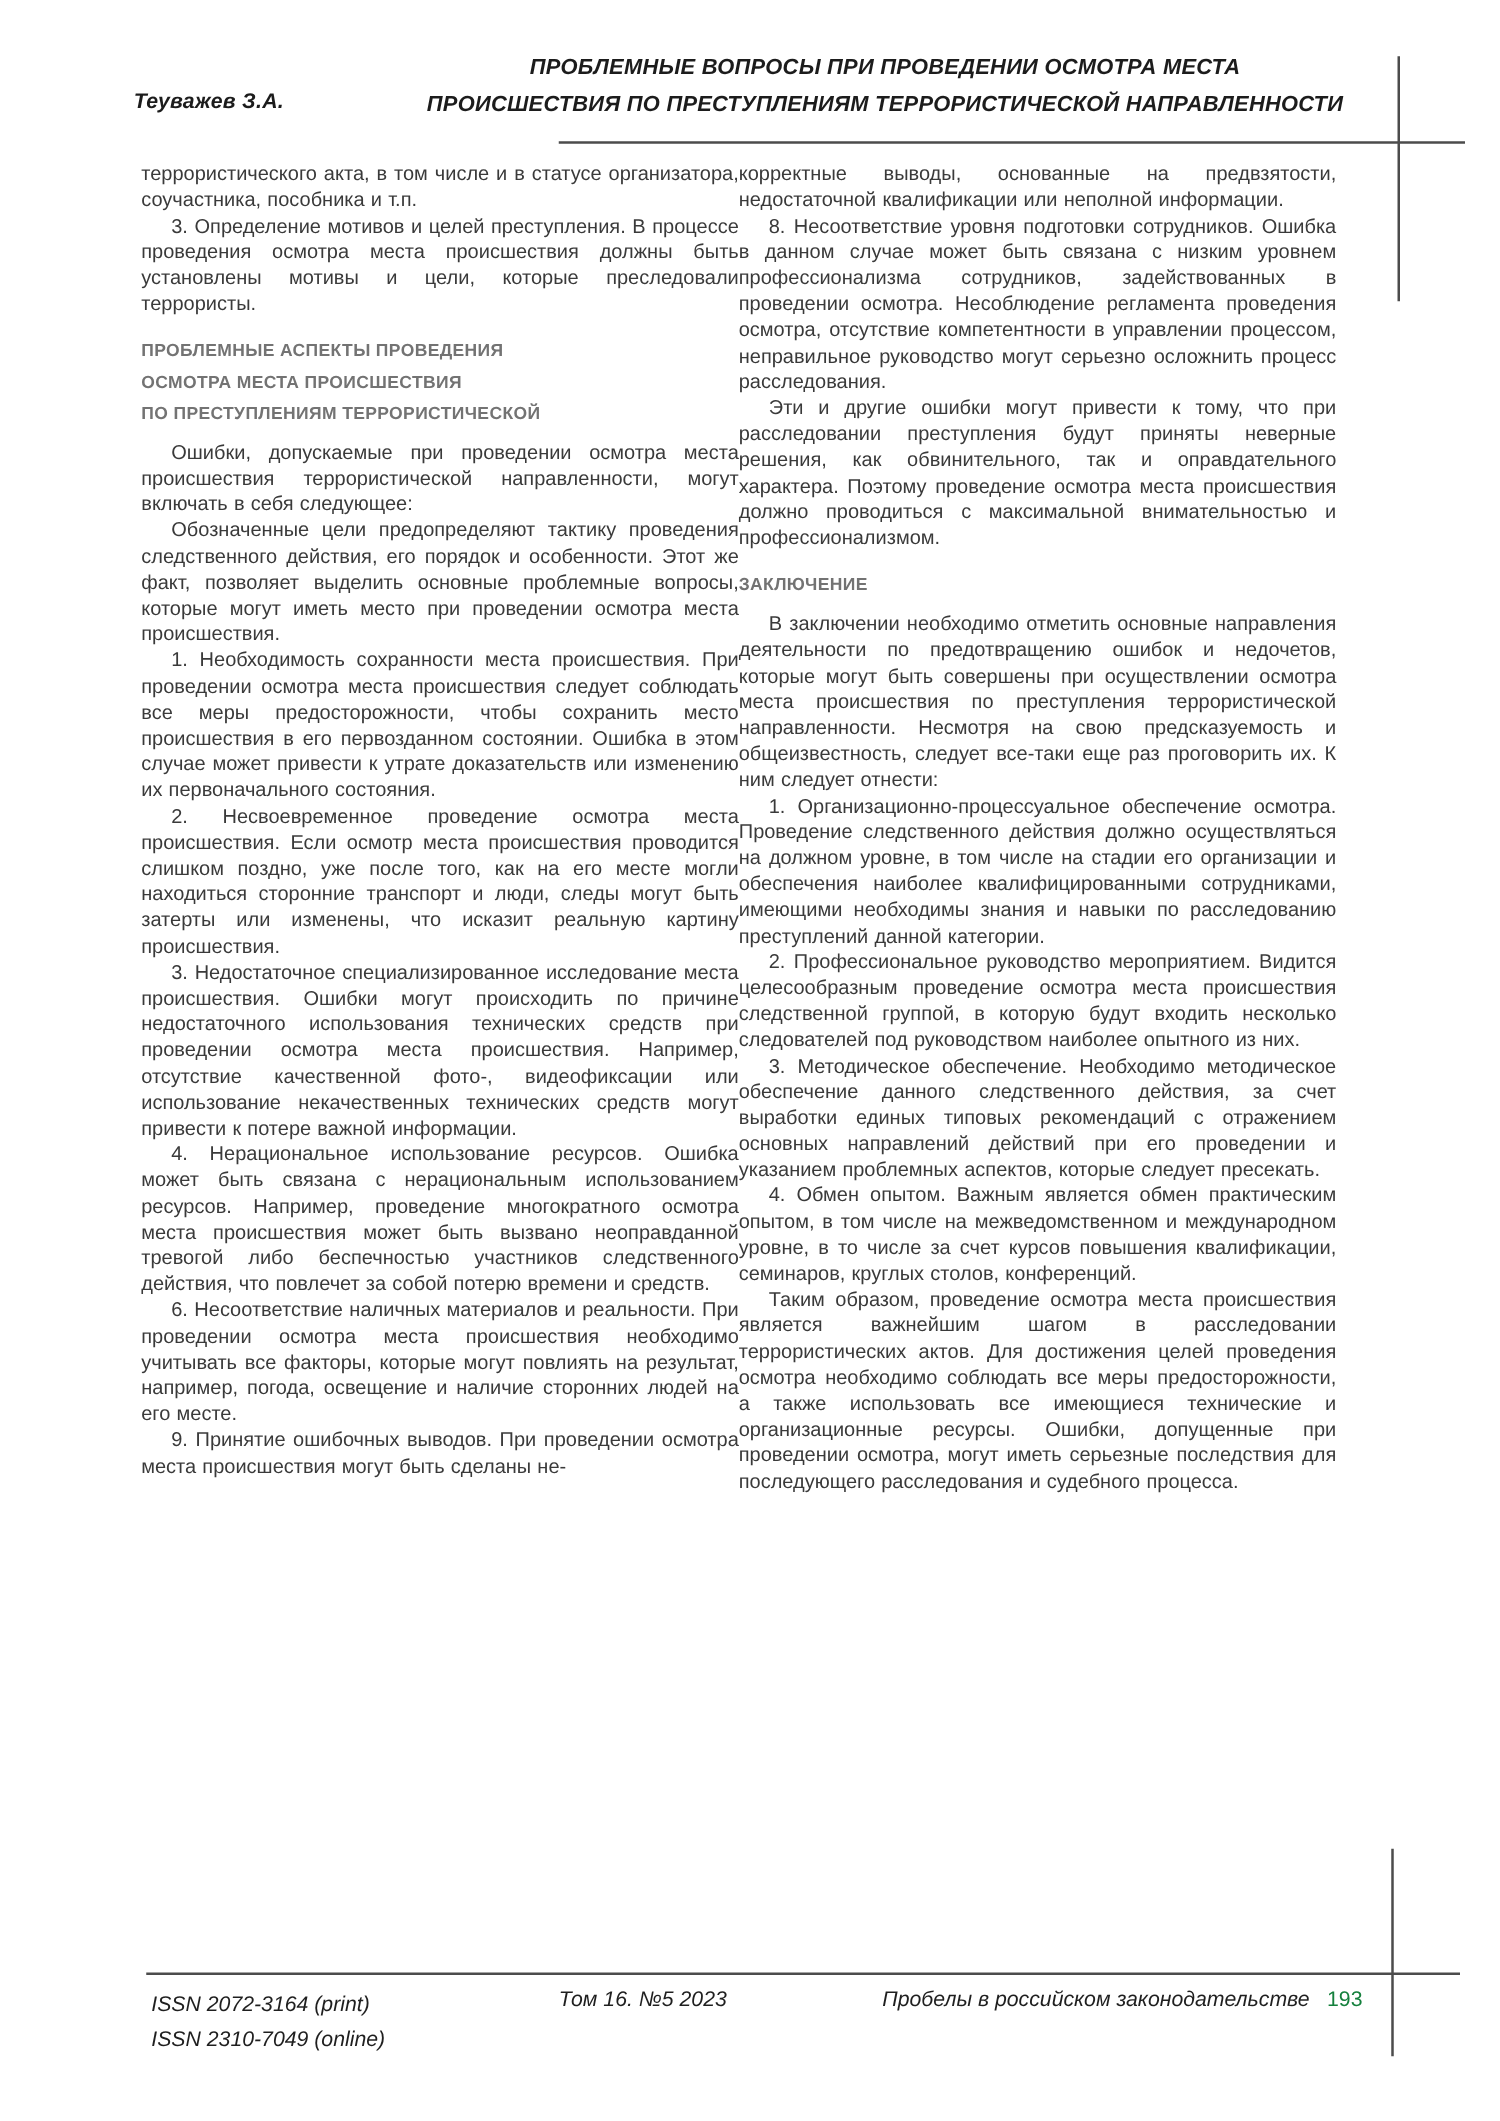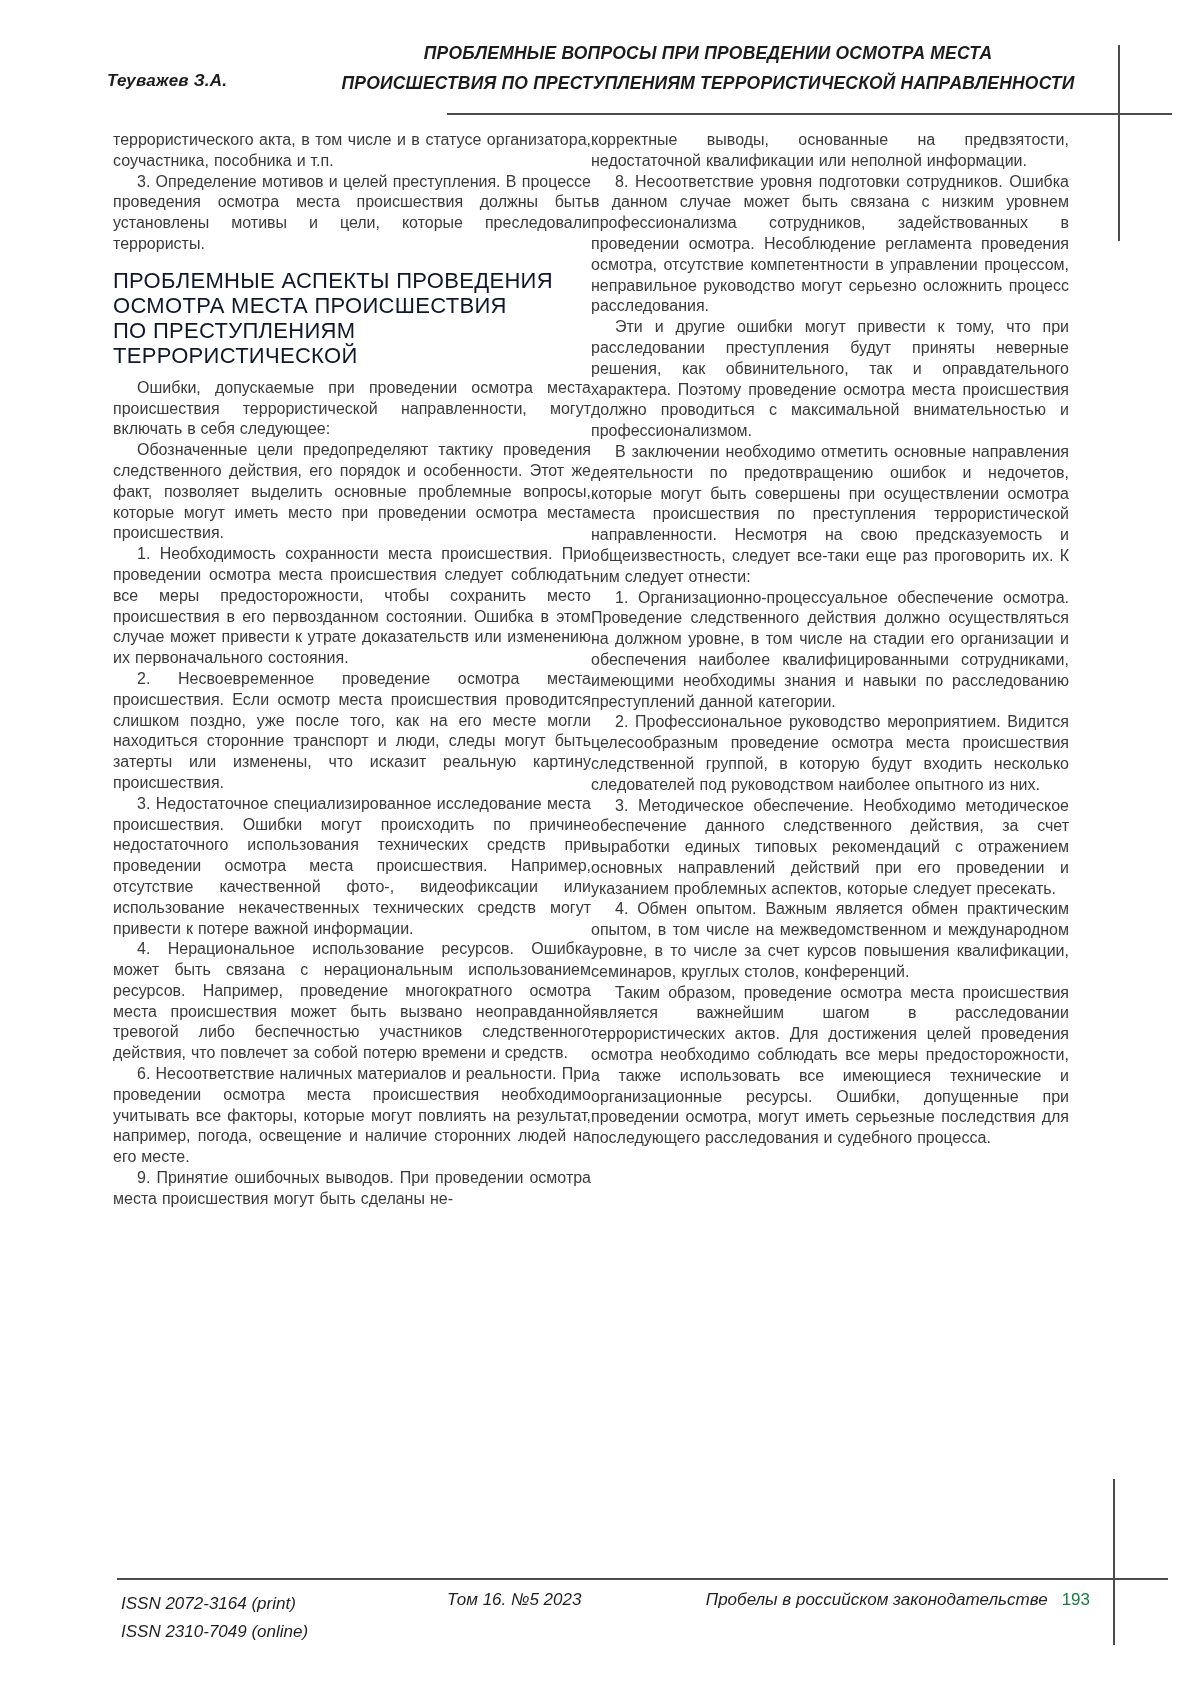--- a/index.html
+++ b/index.html
@@ -39,22 +39,22 @@
   }
   .col { width: 478px; }
   .body-para {
     margin: 0;
     font-size: 16px; line-height: 20.8px;
     text-align: justify; text-indent: 24px;
     word-spacing: 0.5px;
   }
   .no-indent { text-indent: 0; }
   .section-heading {
-    font-size: 22px; line-height: 25px; font-weight: 400;
-    color: #0f172a; letter-spacing: 0.3px;
+    font-size: 14px; line-height: 25px; font-weight: 700;
+    color: #737373; letter-spacing: 0.3px;
     margin: 13px 0 10px 0;
   }
 
   
   .footer {
     position: absolute; left: 117px; top: 1590px; width: 973px;
     font-size: 17px; font-style: italic; color: #1f1f1f;
   }
   .footer-issn { position: absolute; left: 4px; top: 0; line-height: 28px; }
   .footer-volume { position: absolute; left: 330px; top: 0; }
@@ -93,20 +93,23 @@
         <p class="body-para">2. Несвоевременное проведение осмотра места происшествия. Если осмотр места происшествия проводится слишком поздно, уже после того, как на его месте могли находиться сторонние транспорт и люди, следы могут быть затерты или изменены, что исказит реальную картину происшествия.</p>
         <p class="body-para">3. Недостаточное специализированное исследование места происшествия. Ошибки могут происходить по причине недостаточного использования технических средств при проведении осмотра места происшествия. Например, отсутствие качественной фото-, видеофиксации или использование некачественных технических средств могут привести к потере важной информации.</p>
         <p class="body-para">4. Нерациональное использование ресурсов. Ошибка может быть связана с нерациональным использованием ресурсов. Например, проведение многократного осмотра места происшествия может быть вызвано неоправданной тревогой либо беспечностью участников следственного действия, что повлечет за собой потерю времени и средств.</p>
         <p class="body-para">6. Несоответствие наличных материалов и реальности. При проведении осмотра места происшествия необходимо учитывать все факторы, которые могут повлиять на результат, например, погода, освещение и наличие сторонних людей на его месте.</p>
         <p class="body-para">9. Принятие ошибочных выводов. При проведении осмотра места происшествия могут быть сделаны не-</p>
       </section>
     <section class="col" id="col-right">
         <p class="body-para no-indent">корректные выводы, основанные на предвзятости, недостаточной квалификации или неполной информации.</p>
         <p class="body-para">8. Несоответствие уровня подготовки сотрудников. Ошибка в данном случае может быть связана с низким уровнем профессионализма сотрудников, задействованных в проведении осмотра. Несоблюдение регламента проведения осмотра, отсутствие компетентности в управлении процессом, неправильное руководство могут серьезно осложнить процесс расследования.</p>
         <p class="body-para">Эти и другие ошибки могут привести к тому, что при расследовании преступления будут приняты неверные решения, как обвинительного, так и оправдательного характера. Поэтому проведение осмотра места происшествия должно проводиться с максимальной внимательностью и профессионализмом.</p>
+        <div class="section-heading">
+          <div>ЗАКЛЮЧЕНИЕ</div>
+        </div>
         <p class="body-para">В заключении необходимо отметить основные направления деятельности по предотвращению ошибок и недочетов, которые могут быть совершены при осуществлении осмотра места происшествия по преступления террористической направленности. Несмотря на свою предсказуемость и общеизвестность, следует все-таки еще раз проговорить их. К ним следует отнести:</p>
         <p class="body-para">1. Организационно-процессуальное обеспечение осмотра. Проведение следственного действия должно осуществляться на должном уровне, в том числе на стадии его организации и обеспечения наиболее квалифицированными сотрудниками, имеющими необходимы знания и навыки по расследованию преступлений данной категории.</p>
         <p class="body-para">2. Профессиональное руководство мероприятием. Видится целесообразным проведение осмотра места происшествия следственной группой, в которую будут входить несколько следователей под руководством наиболее опытного из них.</p>
         <p class="body-para">3. Методическое обеспечение. Необходимо методическое обеспечение данного следственного действия, за счет выработки единых типовых рекомендаций с отражением основных направлений действий при его проведении и указанием проблемных аспектов, которые следует пресекать.</p>
         <p class="body-para">4. Обмен опытом. Важным является обмен практическим опытом, в том числе на межведомственном и международном уровне, в то числе за счет курсов повышения квалификации, семинаров, круглых столов, конференций.</p>
         <p class="body-para">Таким образом, проведение осмотра места происшествия является важнейшим шагом в расследовании террористических актов. Для достижения целей проведения осмотра необходимо соблюдать все меры предосторожности, а также использовать все имеющиеся технические и организационные ресурсы. Ошибки, допущенные при проведении осмотра, могут иметь серьезные последствия для последующего расследования и судебного процесса.</p>
       </section>
   </div>
 
   <div class="footer">

